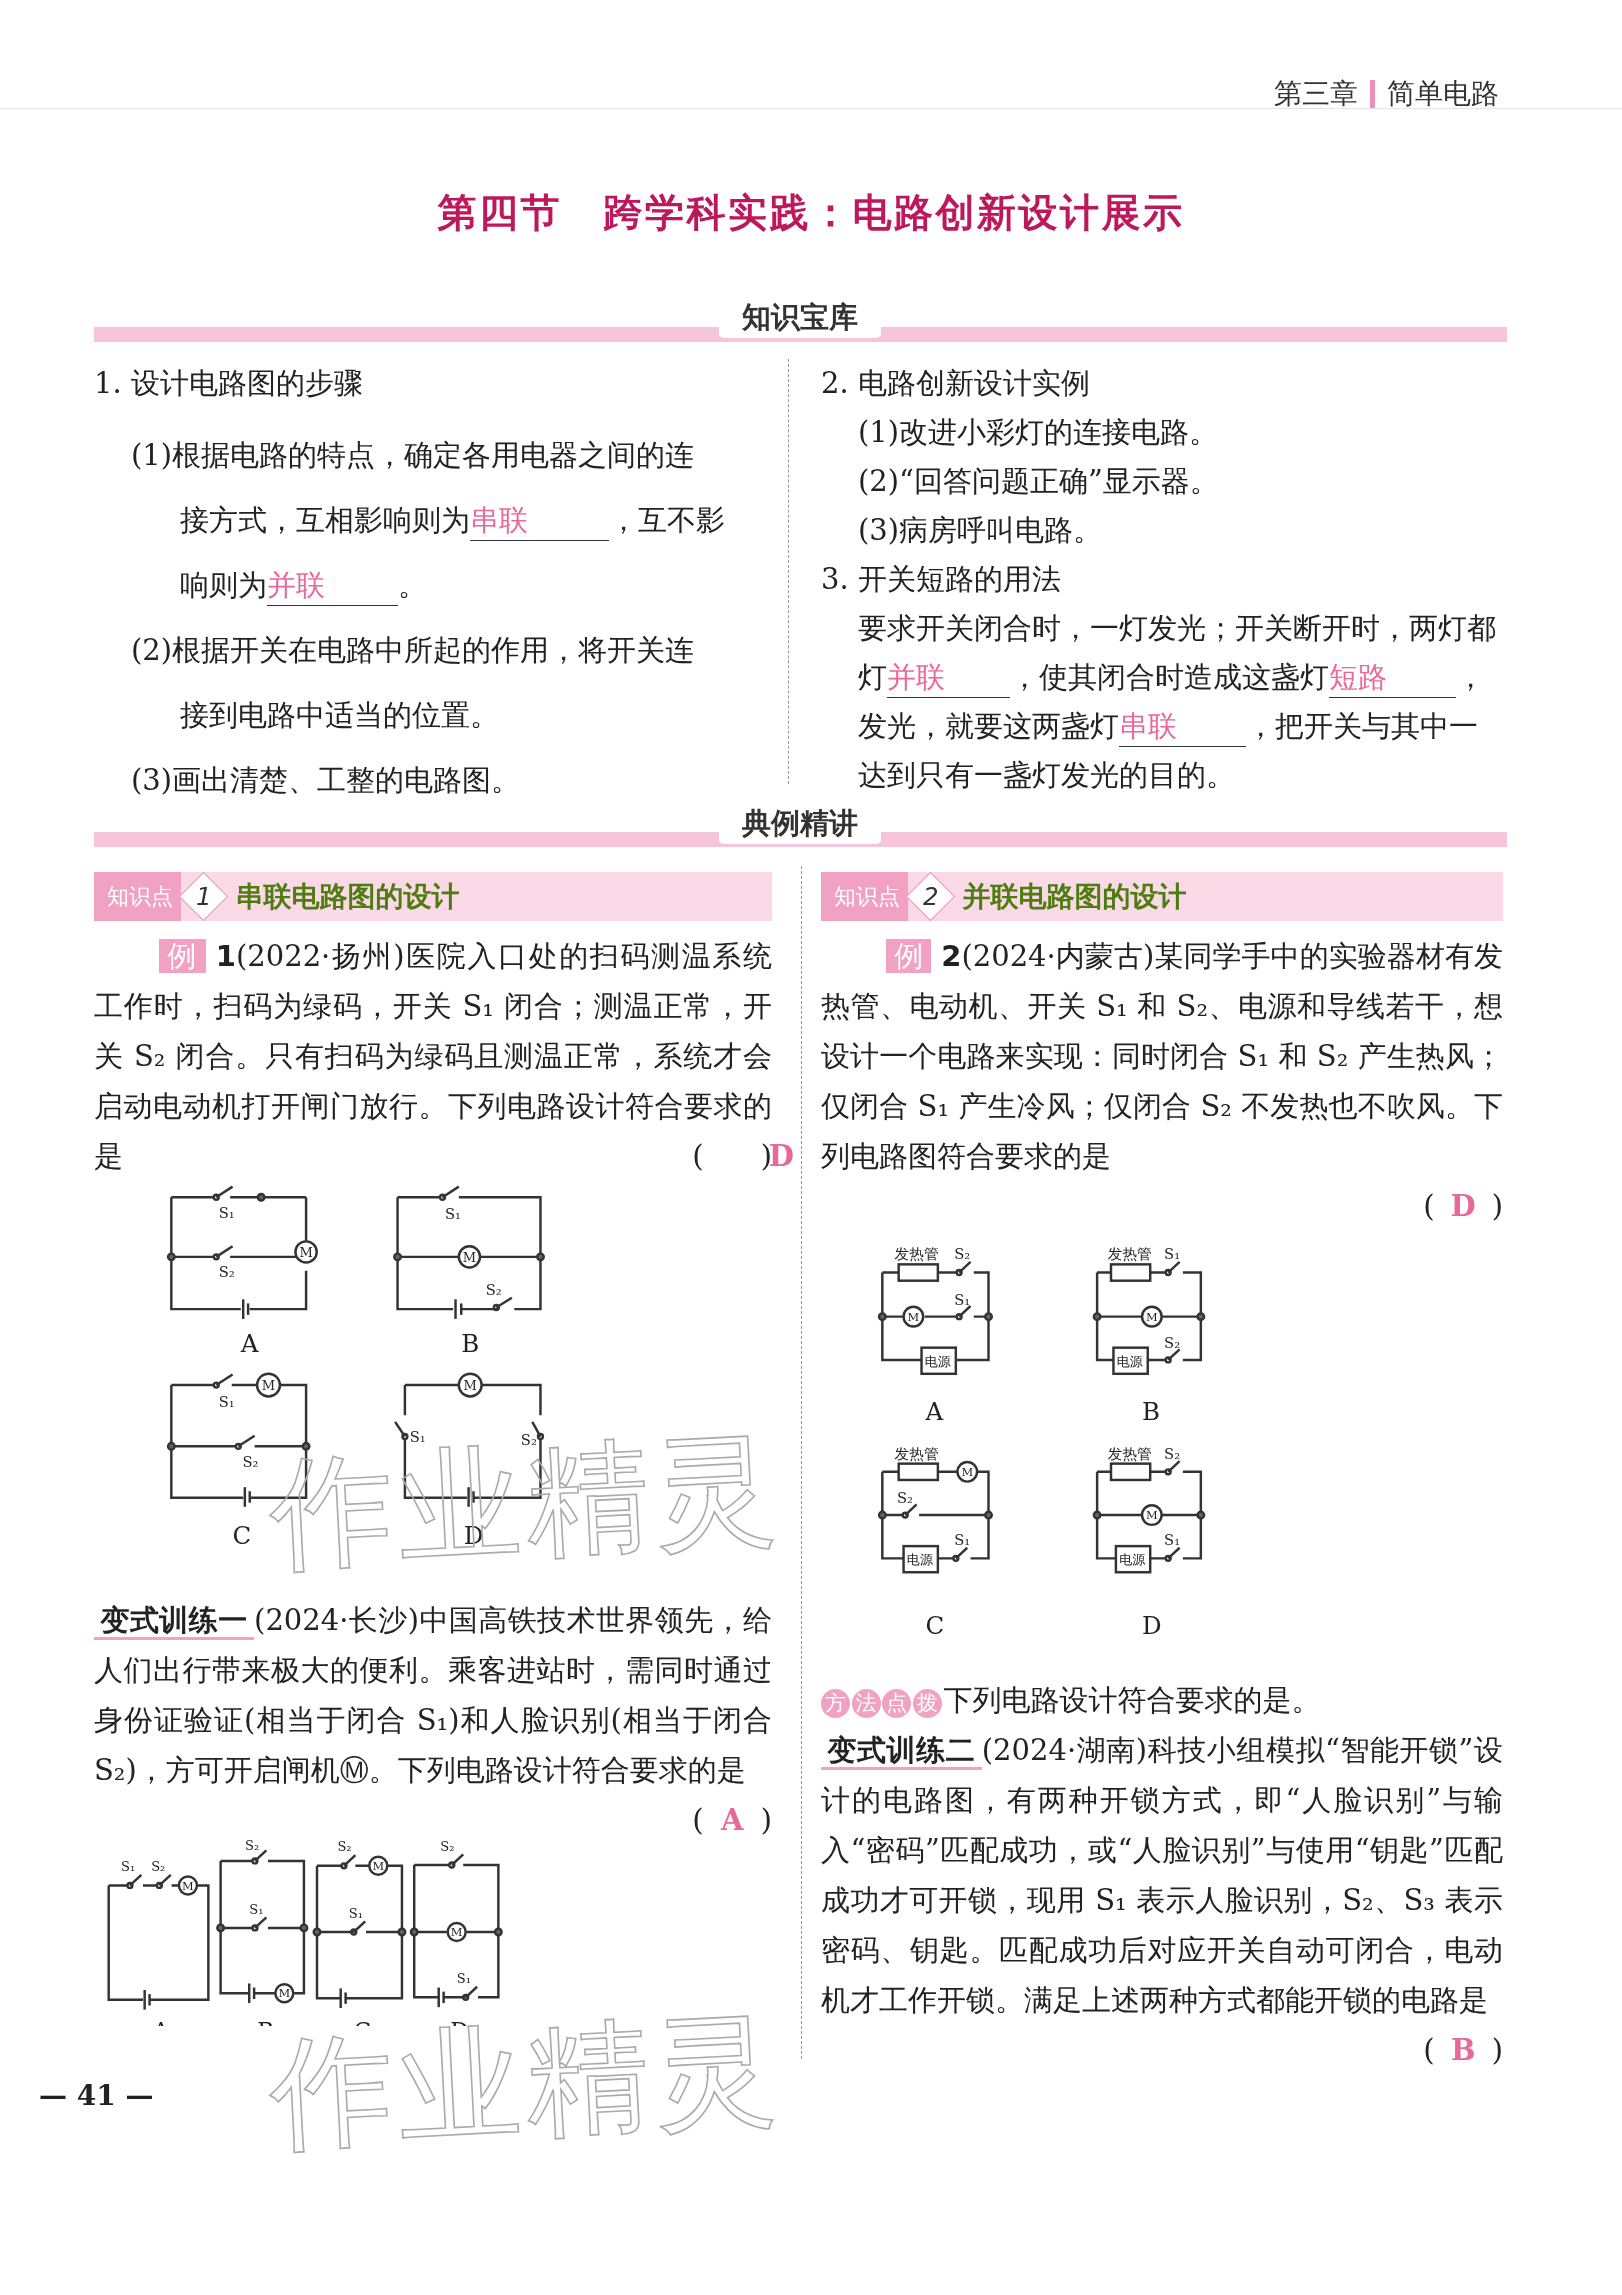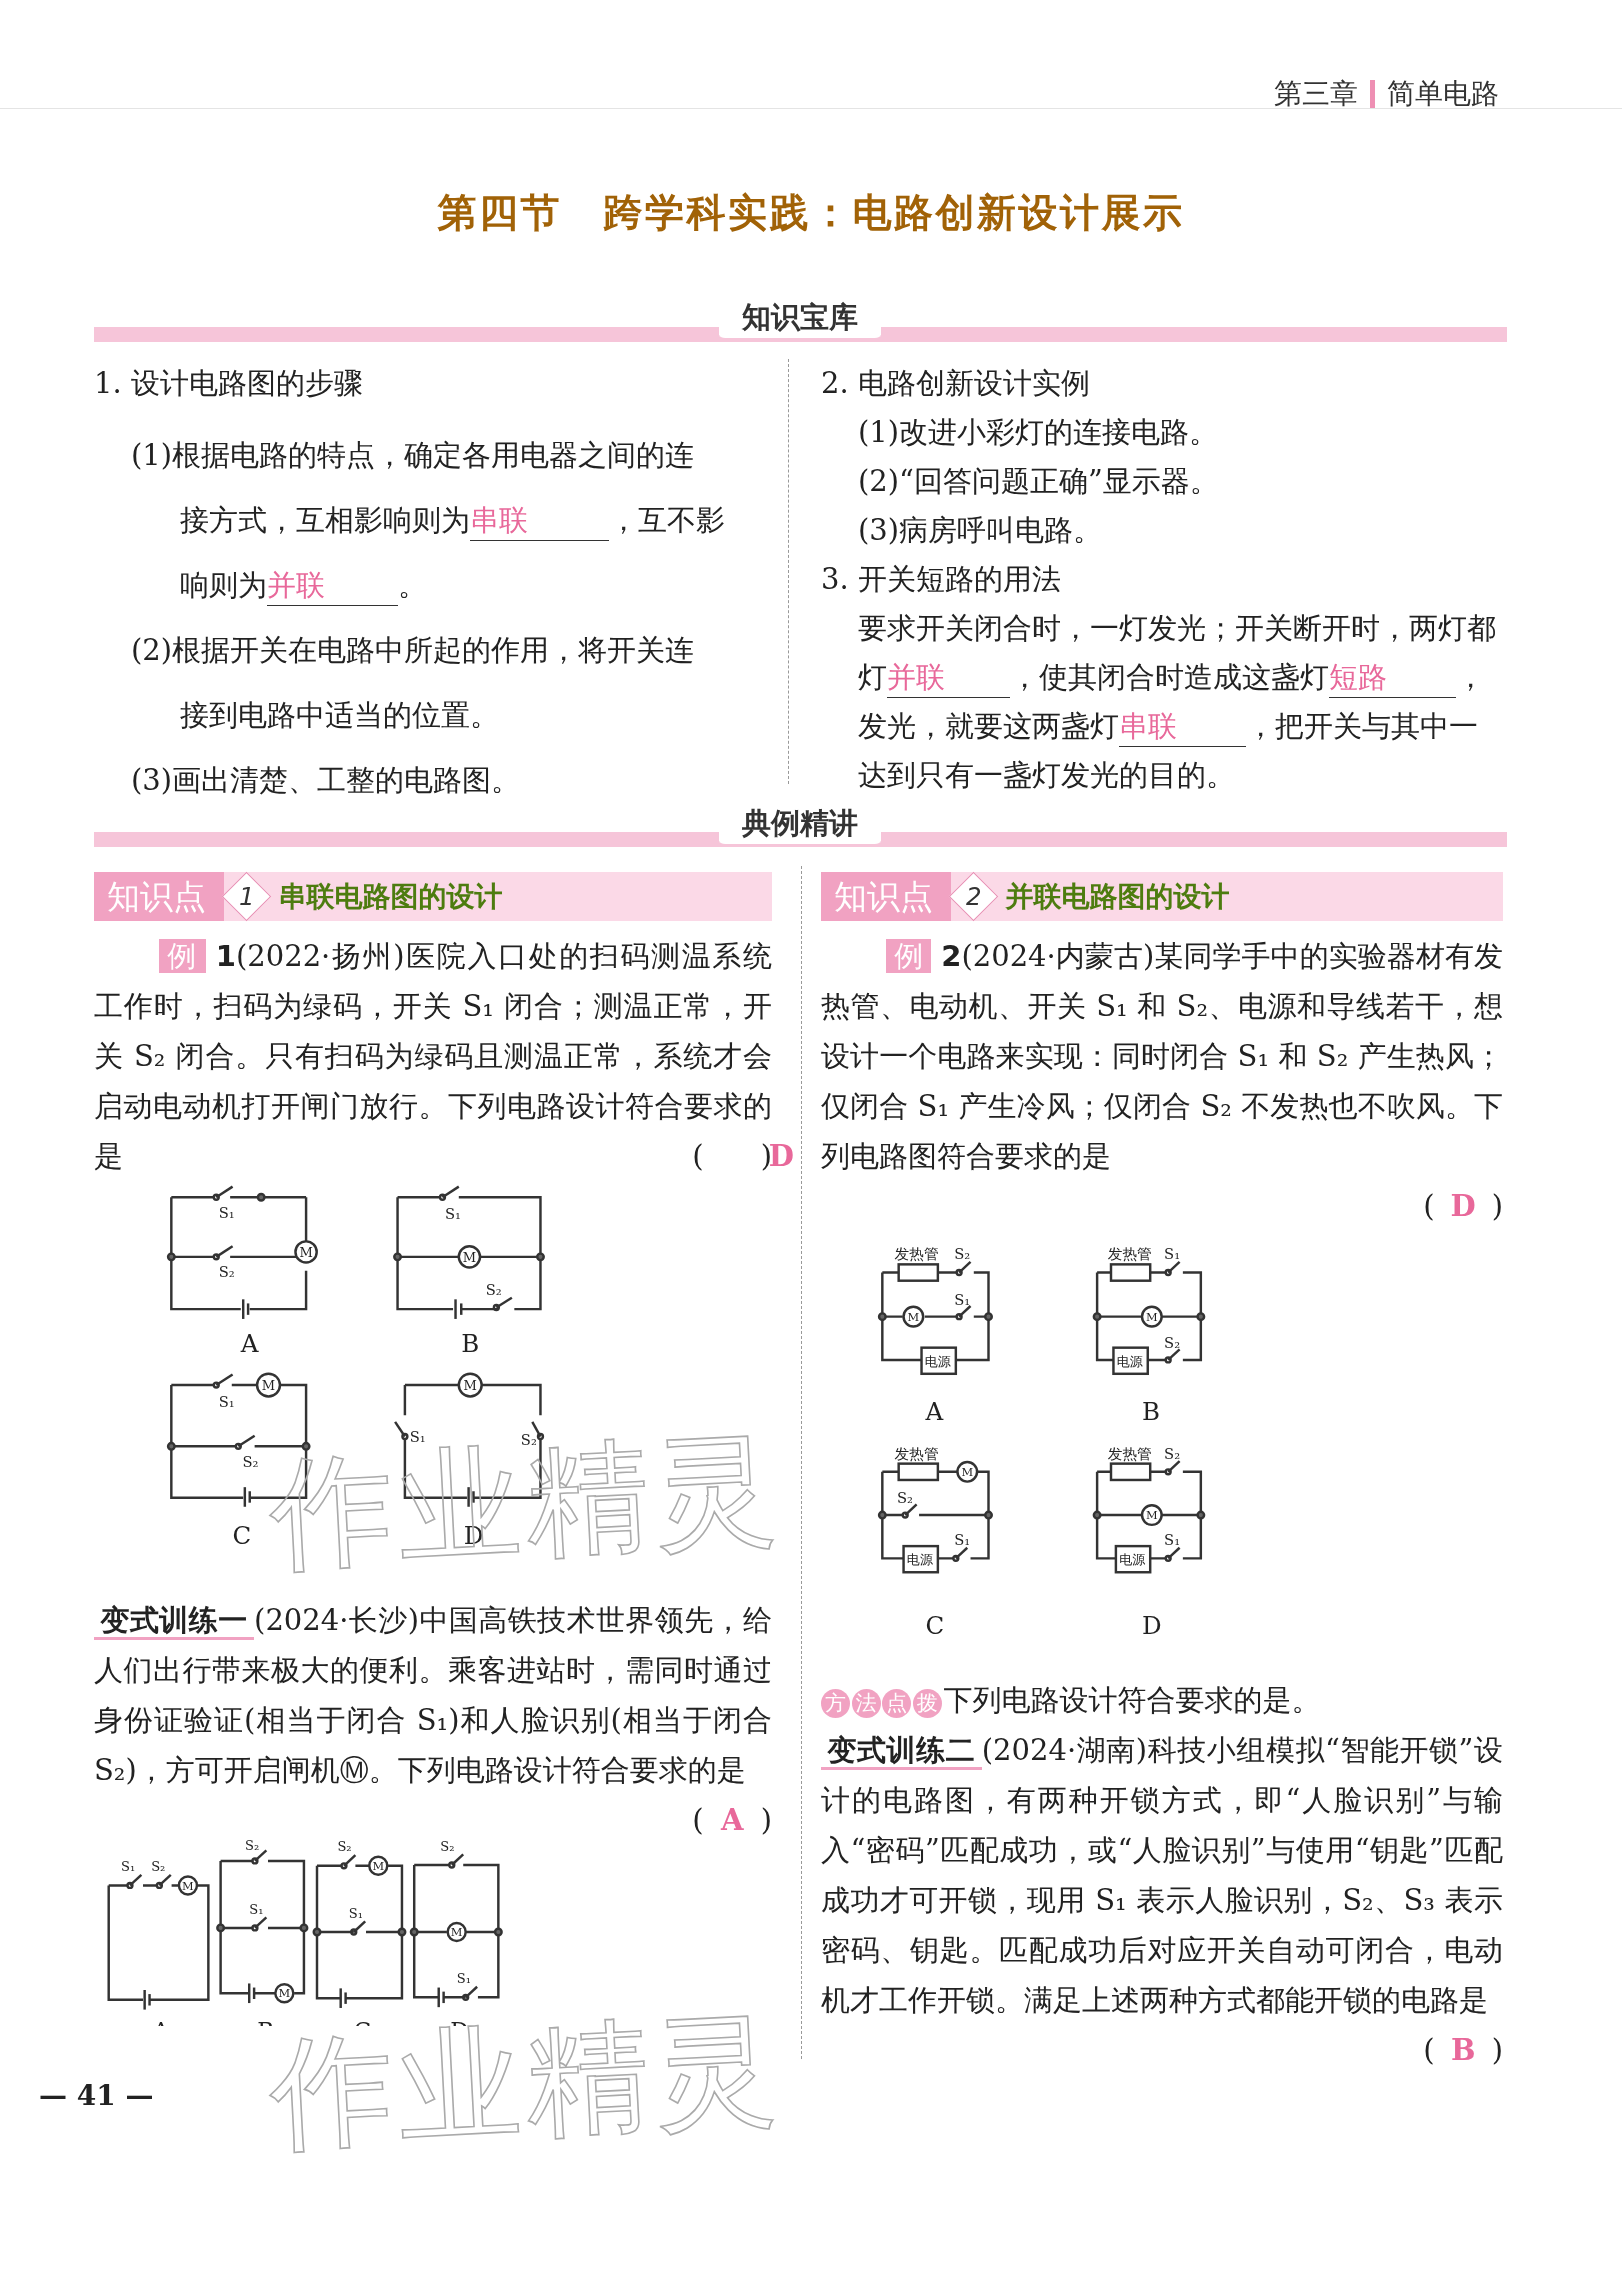--- a/index.html
+++ b/index.html
@@ -2,29 +2,29 @@
 <html style="font-size:13px"><head>
 <meta charset="utf-8">
 <style>
   html,body{margin:0;padding:0;background:#fff;}
   body{width:1622px;height:2295px;position:relative;overflow:hidden;
     font-family:"DejaVu Serif","Liberation Serif",serif;color:#222;}
   .abs{position:absolute;}
   .hdr{right:123px;top:75px;font-size:28px;font-family:"DejaVu Sans","Liberation Sans",sans-serif;color:#333;display:flex;align-items:center;gap:12px;}
   .hdr .bar{width:4.9px;height:28px;background:#ee8fb3;display:inline-block;}
   .hdr-line{left:0;top:108px;width:1622px;height:0.8px;background:#e4e4e4;}
-  .title{left:0;width:1622px;top:186px;text-align:center;font-size:39px;font-weight:bold;font-family:"DejaVu Sans","Liberation Sans",sans-serif;color:#a16207;letter-spacing:2.5px;}
+  .title{left:0;width:1622px;top:186px;text-align:center;font-size:39px;font-weight:bold;font-family:"DejaVu Sans","Liberation Sans",sans-serif;color:#be185d;letter-spacing:2.5px;}
   .band{height:14.7px;background:#f6c5d9;}
   .band-label{font-family:"DejaVu Sans","Liberation Sans",sans-serif;font-weight:bold;font-size:29px;color:#333;background:#fff;padding:0 23px;border-bottom:3.3px solid #f6c5d9;border-radius:0 0 6.5px 6.5px;}
   .col{font-size:29px;line-height:49px;}
   .col p{margin:0;}
   .ans{color:#e8689a;display:inline-block;border-bottom:1.6px solid #333;text-align:left;line-height:39px;}
   .divider{border-left:1.6px dashed #999;}
   .kp{height:49px;background:#fbd9e7;display:flex;align-items:center;}
-  .kp .tag{background:#f1a2c2;color:#fff;font-family:"DejaVu Sans","Liberation Sans",sans-serif;font-size:33px;height:49px;line-height:49px;padding:0 18px 0 13px;}
+  .kp .tag{background:#f1a2c2;color:#fff;font-family:"DejaVu Sans","Liberation Sans",sans-serif;font-size:22px;height:49px;line-height:49px;padding:0 8px 0 13px;}
   .kp .num{width:33px;height:33px;border:1.6px solid #e88fb4;background:#fff;transform:rotate(45deg);display:flex;align-items:center;justify-content:center;margin:0 14.7px 0 4.9px;}
   .kp .num span{transform:rotate(-45deg);font-style:italic;font-size:24.5px;color:#333;font-family:"DejaVu Sans","Liberation Sans",sans-serif;}
   .kp .kt{font-family:"DejaVu Sans","Liberation Sans",sans-serif;font-size:28px;font-weight:bold;color:#4d7c0f;}
   .q{font-size:29px;line-height:50px;text-align:justify;}
   .li{background:#f1a2c2;color:#fff;padding:0 8.2px;font-family:"DejaVu Sans","Liberation Sans",sans-serif;margin-right:9.8px;}
   .qn{font-weight:bold;font-family:"DejaVu Sans","Liberation Sans",sans-serif;}
   .choice{float:right;}
   .choice b{color:#e8689a;display:inline-block;width:57px;text-align:center;}
   .bs{font-family:"DejaVu Sans","Liberation Sans",sans-serif;font-weight:bold;border-bottom:3.3px solid #f1a2c2;padding:0 6.5px;}
   .dot{background:#f1a2c2;color:#fff;border-radius:50%;display:inline-block;width:29px;height:29px;line-height:29px;text-align:center;font-size:21px;font-family:"DejaVu Sans","Liberation Sans",sans-serif;margin-right:1.6px;}

